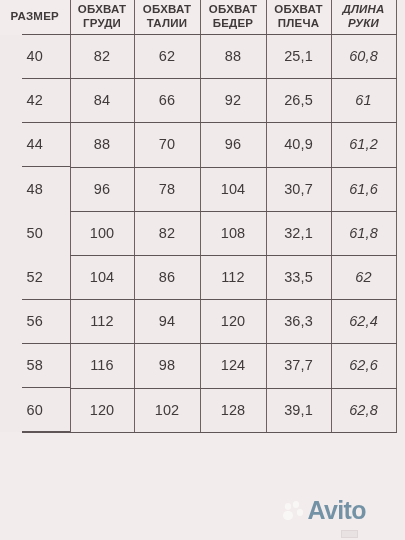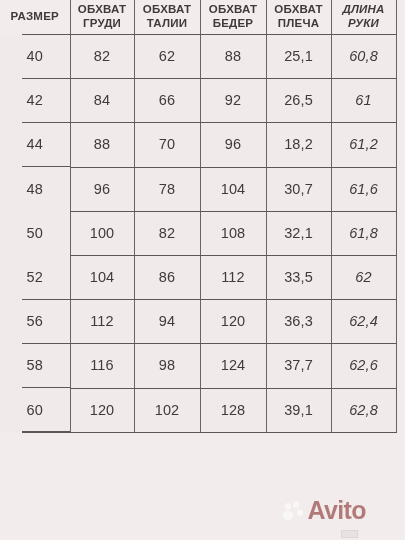--- a/index.html
+++ b/index.html
@@ -139,21 +139,21 @@
   }
   #avito-watermark .dots i.d1 { width: 9.5px; height: 9.5px; left: 0;    top: 10px; }
   #avito-watermark .dots i.d2 { width: 6.5px; height: 6.5px; left: 1.5px;  top: 2.5px; }
   #avito-watermark .dots i.d3 { width: 6.5px; height: 6.5px; left: 9.5px;  top: 0.5px; }
   #avito-watermark .dots i.d4 { width: 6.5px; height: 6.5px; left: 13.5px; top: 8.5px; }
 
   #avito-watermark .wordmark {
     font-family: "Liberation Sans", "DejaVu Sans", sans-serif;
     font-size: 25px;
     font-weight: bold;
-    color: #7f1d1d;
+    color: #0c4a6e;
     letter-spacing: -0.6px;
     line-height: 1;
     margin-bottom: 1px;
   }
 
   #avito-corner-mark {
     position: absolute;
     right: 12px;
     bottom: 2px;
     width: 17px;
@@ -223,21 +223,21 @@
           <td class="vsep">66</td>
           <td class="vsep">92</td>
           <td class="vsep">26,5</td>
           <td class="vsep vend">61</td>
         </tr>
         <tr class="data-row">
           <td class="col-size">44</td>
           <td class="vsep">88</td>
           <td class="vsep">70</td>
           <td class="vsep">96</td>
-          <td class="vsep">18,2</td>
+          <td class="vsep">40,9</td>
           <td class="vsep vend">61,2</td>
         </tr>
         <tr class="data-row">
           <td class="col-size">48</td>
           <td class="vsep">96</td>
           <td class="vsep">78</td>
           <td class="vsep">104</td>
           <td class="vsep">30,7</td>
           <td class="vsep vend">61,6</td>
         </tr>

